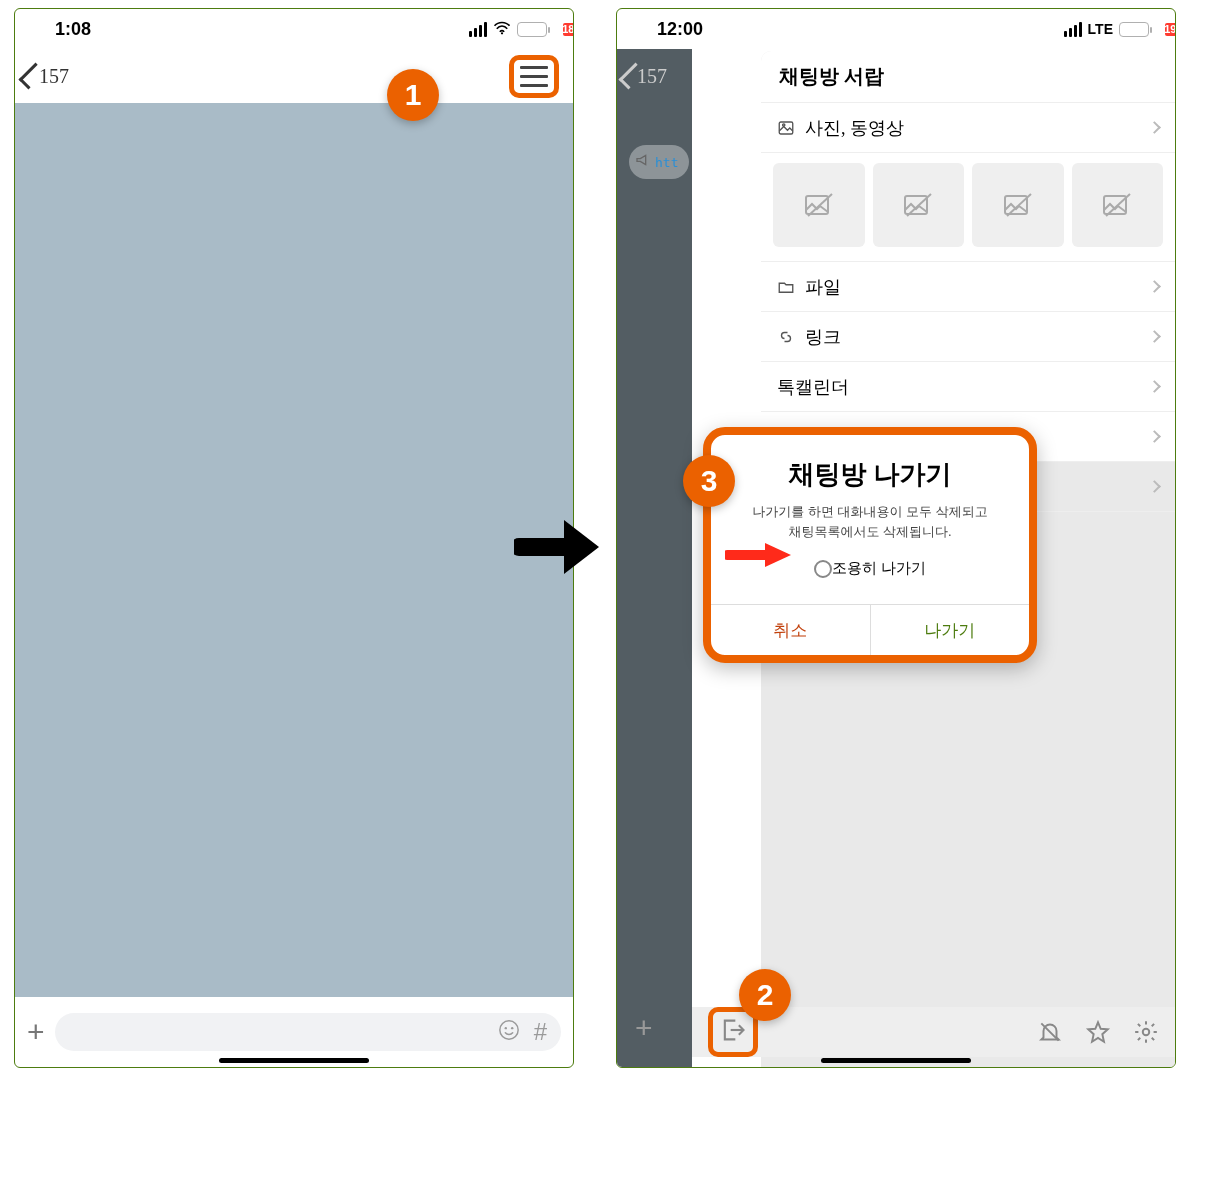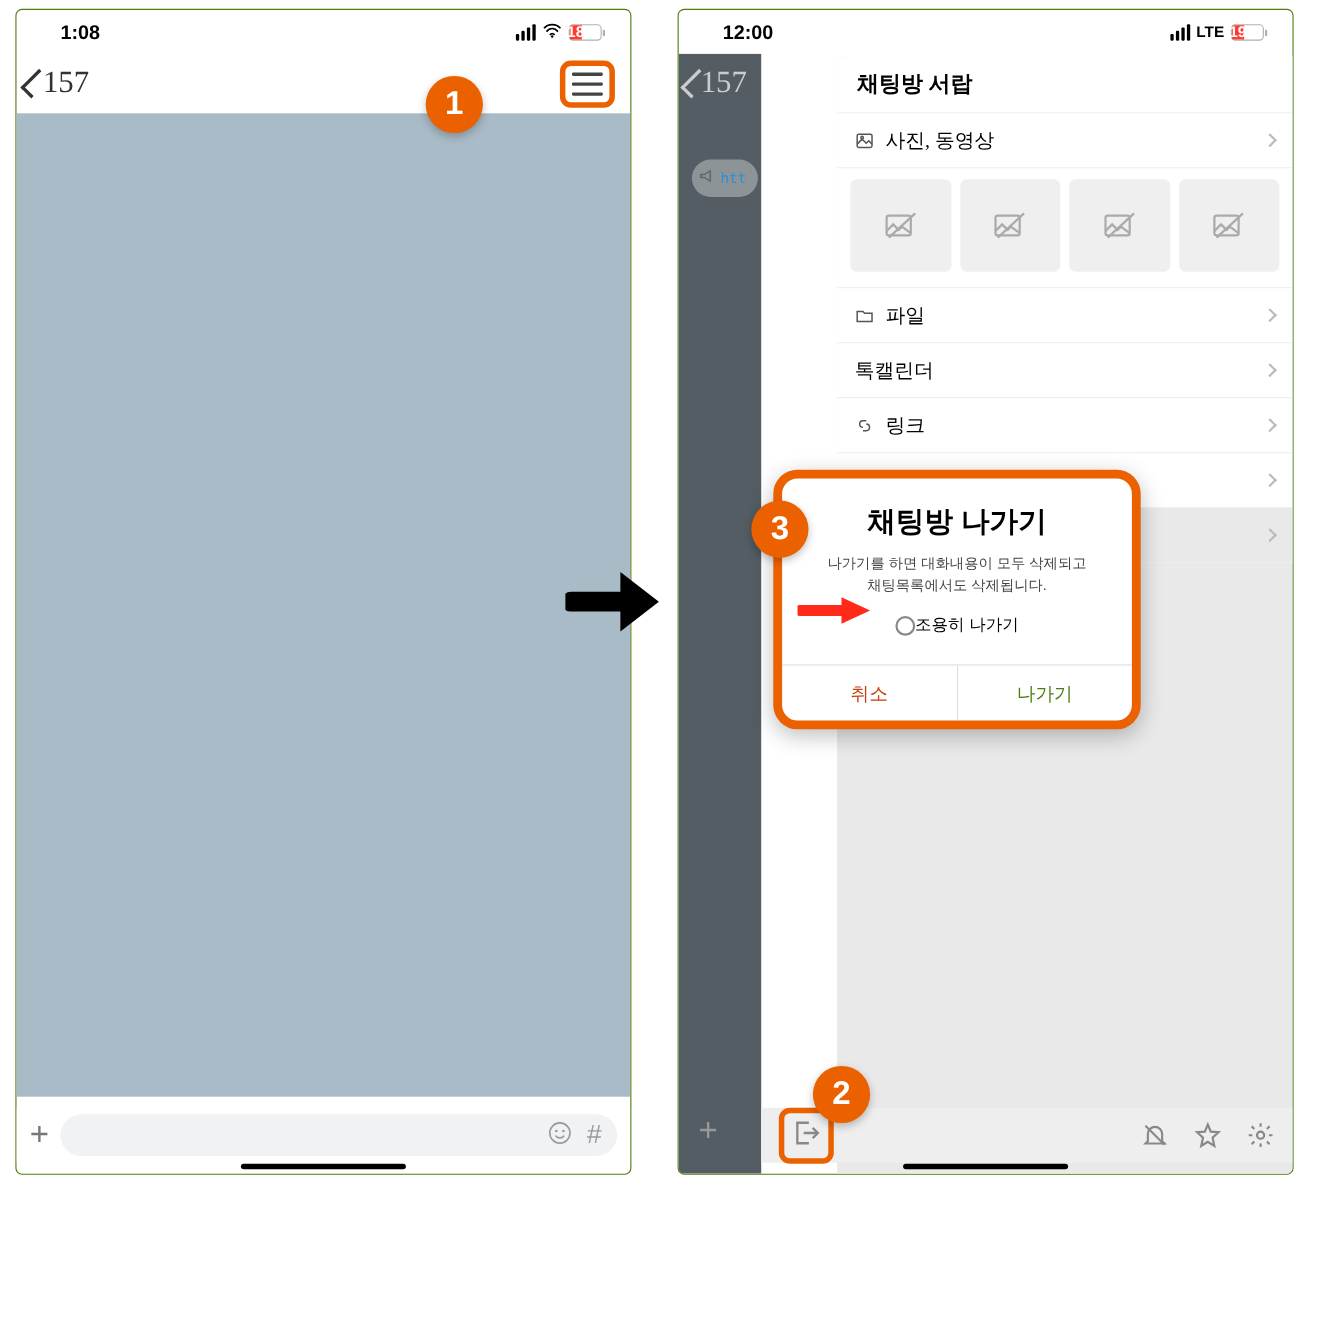--- a/index.html
+++ b/index.html
@@ -46,41 +46,41 @@
     padding-left: 0;
   }
   .battery::after {
     content: ""; position: absolute; right: -4px; top: 4px;
     width: 2px; height: 6px; background: #b0b0b0; border-radius: 1px;
   }
   .battery-fill {
     height: 100%; background: #ff3b30;
     border-radius: 2px 0 0 2px;
     display: flex; align-items: center; justify-content: center;
-    color: #fff; font-size: 14px; font-weight: 700;
+    color: #fff; font-size: 11px; font-weight: 700; margin-left: 45px;
   }
   .wifi-icon svg { width: 18px; height: 14px; }
   .lte-label { font-size: 14px; font-weight: 600; }
 
   
   .chat-header {
     height: 54px;
     display: flex;
     align-items: center;
     justify-content: space-between;
     padding: 0 14px 0 10px;
   }
   .back-group { display: flex; align-items: center; gap: 2px; }
   .chevron-left {
     width: 14px; height: 24px;
     border-left: 3px solid #333; border-bottom: 3px solid #333;
     transform: rotate(45deg);
     margin-right: -2px;
   }
-  .chat-title { font-size: 28px; color: #333; font-family: "Comic Sans MS", cursive; }
+  .chat-title { font-size: 20px; color: #333; font-family: "Comic Sans MS", cursive; }
 
   .hamburger-wrap {
     border: 5px solid #eb6100;
     border-radius: 10px;
     padding: 6px 6px;
   }
   .hamburger { display: flex; flex-direction: column; gap: 6px; }
   .hamburger span { width: 28px; height: 3px; background: #444; border-radius: 1px; }
 
   
@@ -429,40 +429,40 @@
               <path d="M3 7 L3 19 L21 19 L21 9 L12 9 L10 7 Z"></path>
             </svg>
         </span>
         <span class="row-label">파일</span>
       </div>
       <span class="row-chevron"></span>
     </div>
 
     <div class="drawer-row">
       <div class="label-group">
-        <span class="row-label">톡캘린더</span>
-      </div>
-      <span class="row-chevron"></span>
-    </div>
-
-    <div class="drawer-row">
-      <div class="label-group">
         <span class="small-icon">
           <svg viewBox="0 0 24 24">
               <path d="M10 14 A4 4 0 0 1 10 6 L14 6"></path>
               <path d="M14 10 A4 4 0 0 1 14 18 L10 18"></path>
             </svg>
         </span>
         <span class="row-label">링크</span>
       </div>
       <span class="row-chevron"></span>
     </div>
 
     <div class="drawer-row">
       <div class="label-group">
+        <span class="row-label">톡캘린더</span>
+      </div>
+      <span class="row-chevron"></span>
+    </div>
+
+    <div class="drawer-row">
+      <div class="label-group">
         <span class="row-label">뮤직</span>
       </div>
       <span class="row-chevron"></span>
     </div>
 
     <div class="drawer-row" style="background:#e9e9e9;">
       <span></span>
       <span class="row-chevron"></span>
     </div>
 

